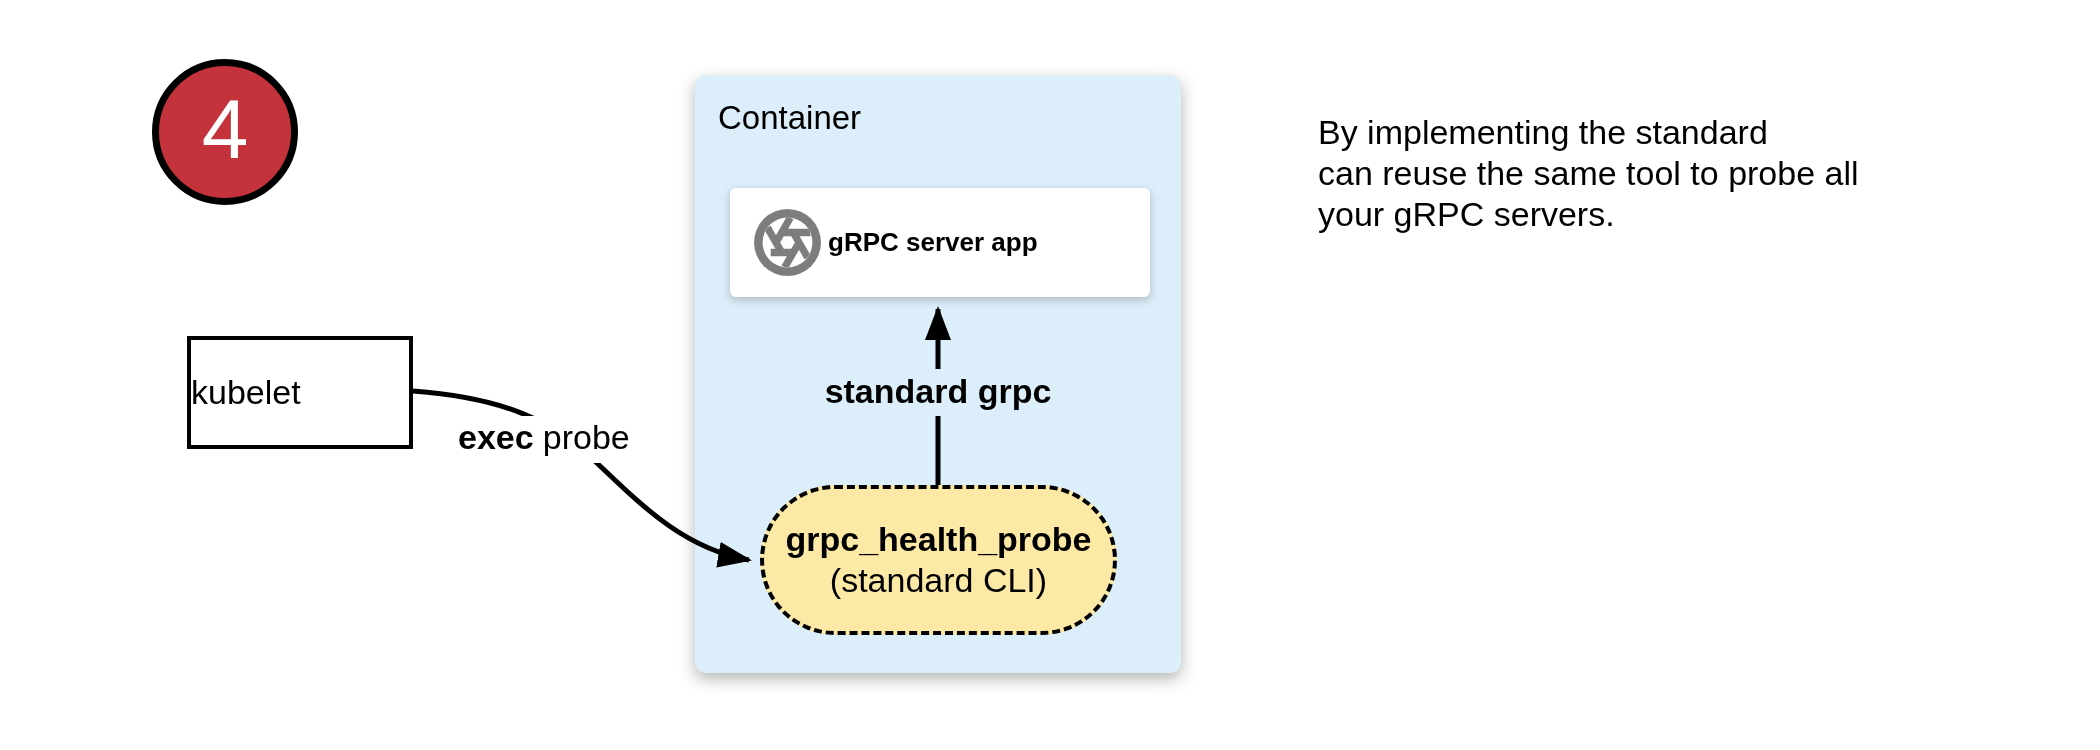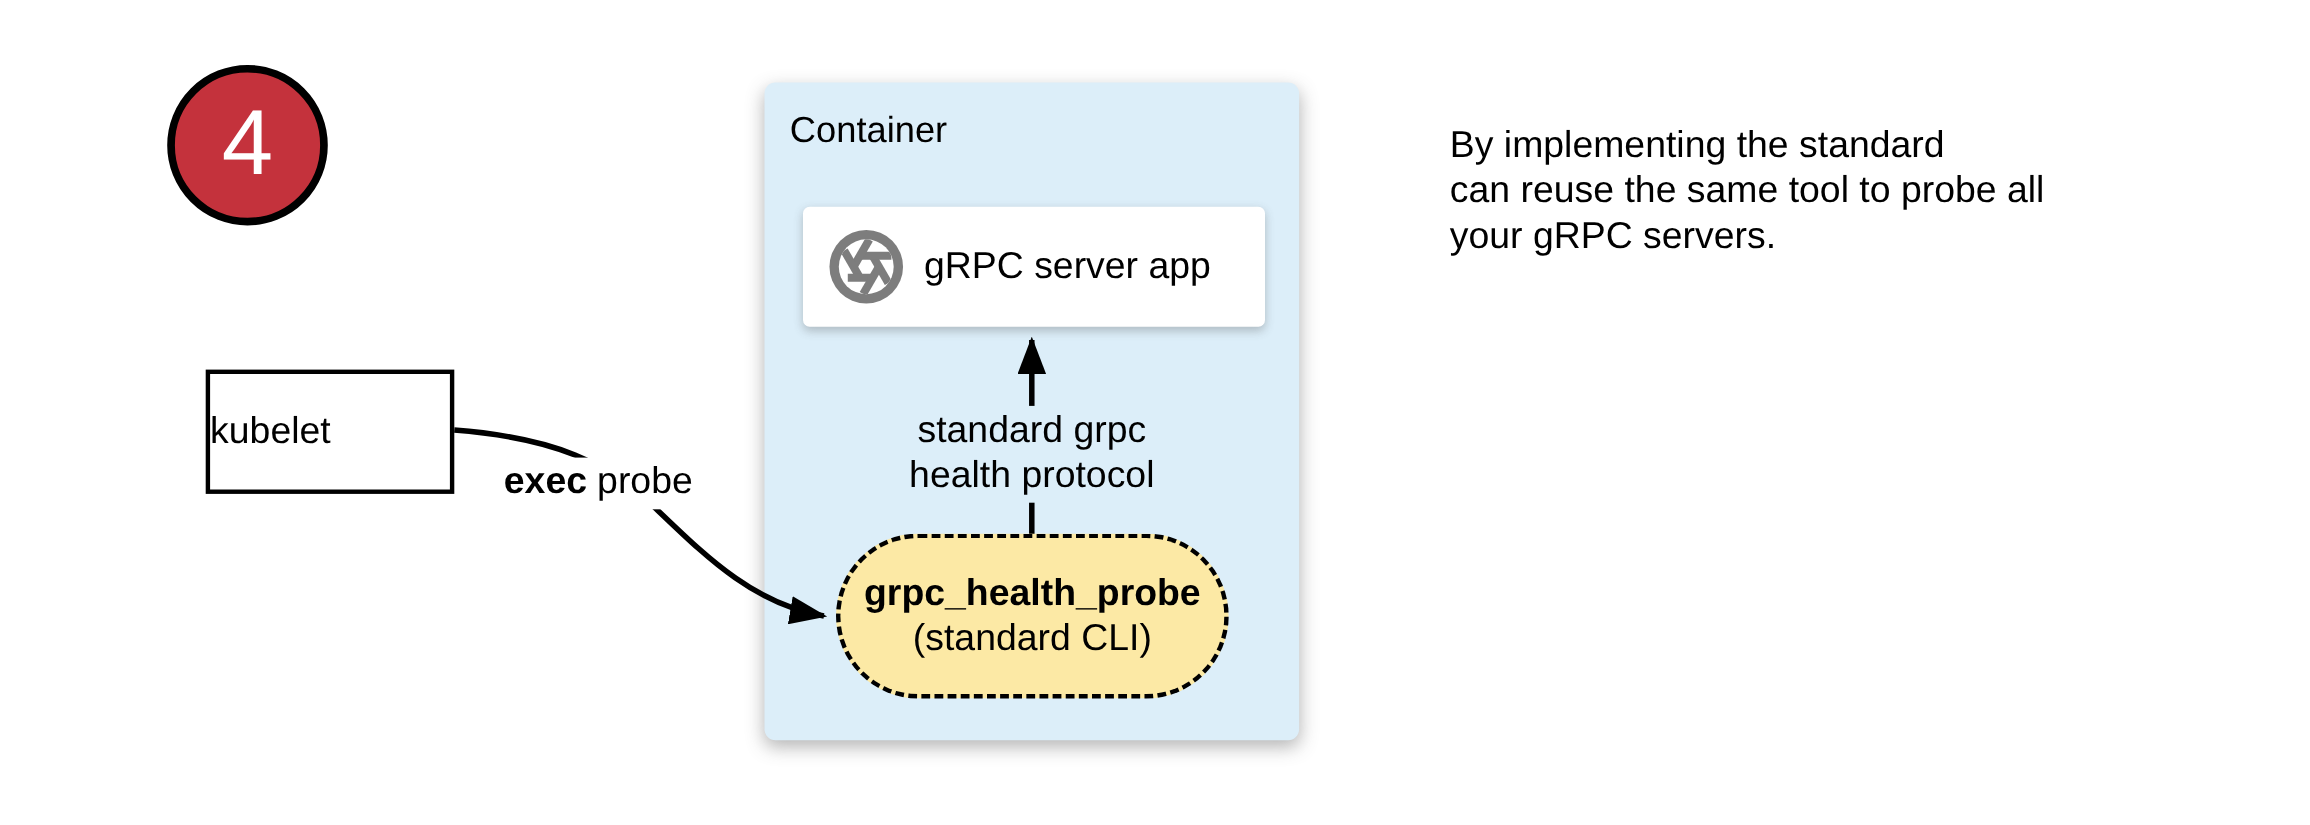--- a/index.html
+++ b/index.html
@@ -67,31 +67,32 @@
     left: 730px; top: 188px;
     width: 420px; height: 109px;
     background: #ffffff;
     border-radius: 6px;
     box-shadow: 0 3px 9px rgba(70,70,70,0.30);
     display: flex; align-items: center;
     padding-left: 21px;
     box-sizing: border-box;
   }
   .server-card .icon-wrap { width: 73px; height: 73px; flex: 0 0 auto; }
-  .server-card .label { font-size: 34px; margin-left: 16px; }
+  .server-card .label { font-size: 26px; margin-left: 4px; font-weight: bold; }
 
   
   .protocol-label {
     position: absolute;
     left: 793px; top: 369px;
     width: 290px;
     text-align: center;
     font-size: 34px;
     line-height: 41px;
     padding: 2px 0 4px 0;
+    font-weight: bold;
   }
 
   
   .probe-pill {
     position: absolute;
     left: 760px; top: 485px;
     width: 357px; height: 150px;
     border: 4px dashed #000000;
     border-radius: 80px;
     box-sizing: border-box;
@@ -167,21 +168,20 @@
           <line x1="13.89" y1="15.28" x2="6.48" y2="15.28"></line>
           <line x1="15.79" y1="12" x2="11.08" y2="20.15"></line>
         </g>
       </svg>
     </span>
     <span class="label">gRPC server app</span>
   </div>
 
   <div class="protocol-label" style="background: rgb(220, 238, 249);">
     <div>standard grpc</div>
-    <div>health protocol</div>
   </div>
 
   <div class="probe-pill" style="background: rgb(252, 233, 165);">
     <div class="pill-title">grpc_health_probe</div>
     <div class="pill-sub">(standard CLI)</div>
   </div>
 
   <div class="exec-label">
     <span class="bold">exec</span><span class="rest">probe</span>
   </div>

